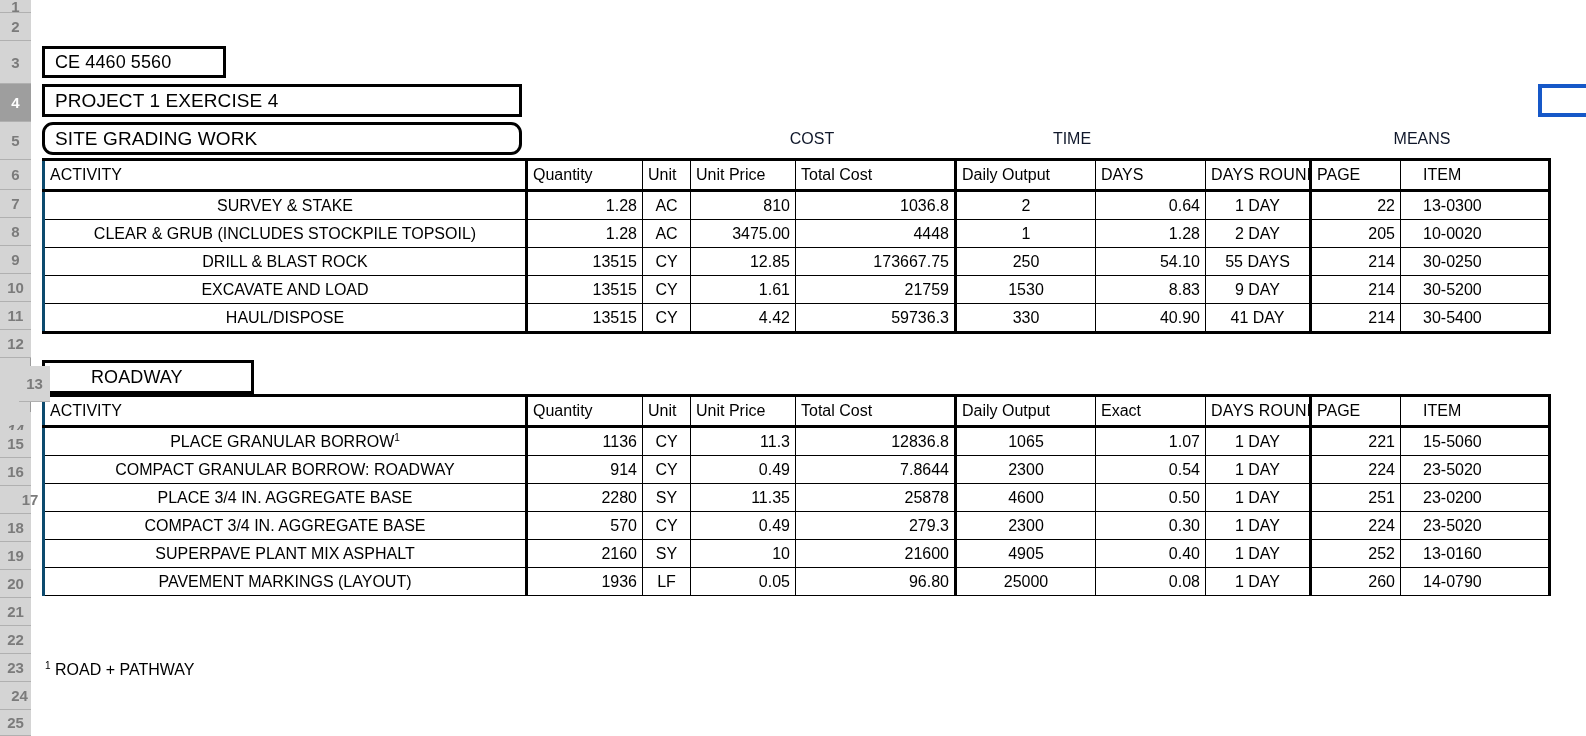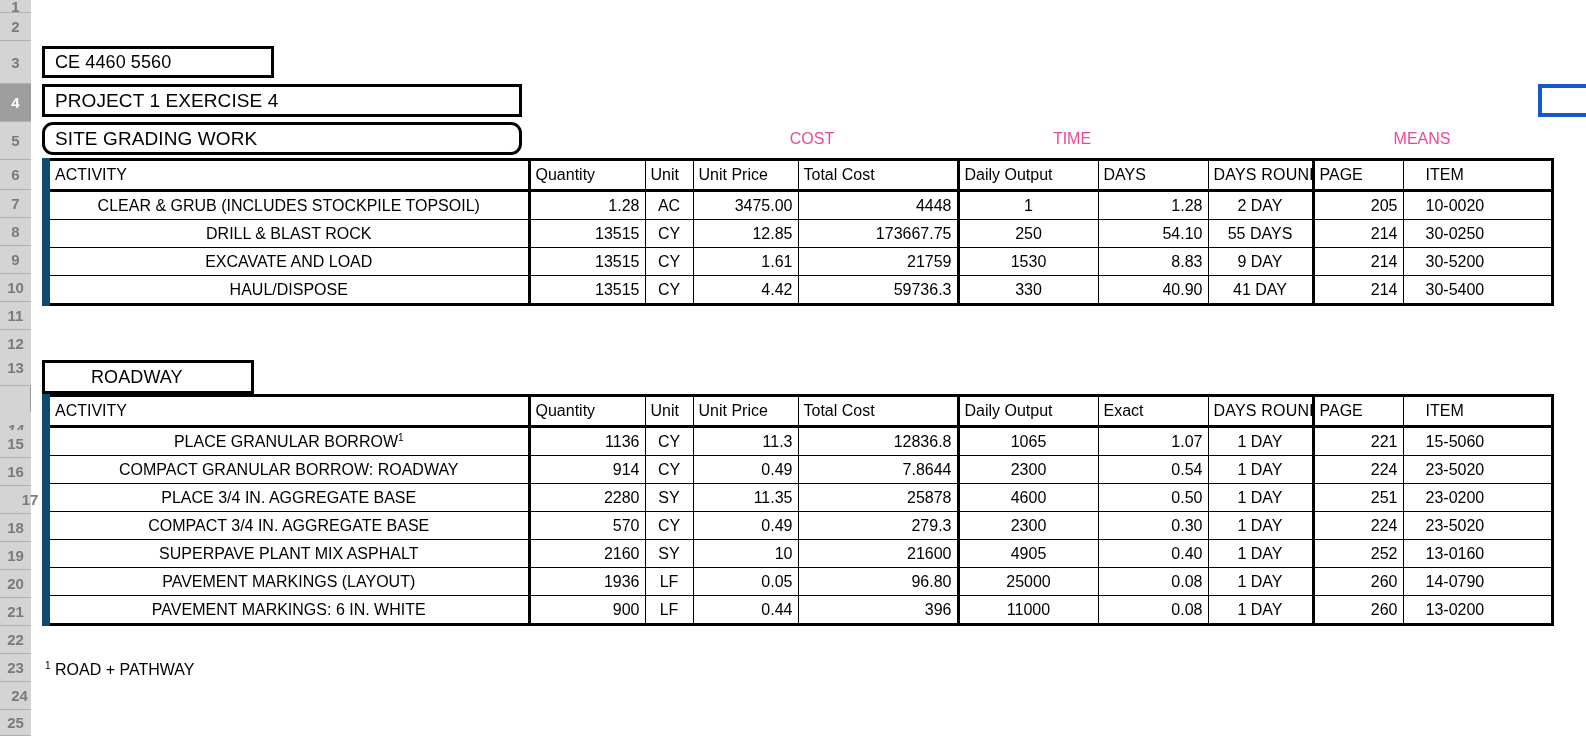--- a/index.html
+++ b/index.html
@@ -78,21 +78,21 @@
     letter-spacing: 0.1px;
   }
   .box.title-small { font-size: 18px; padding-left: 10px; }
   .box.title-big   { font-size: 19px; padding-left: 10px; }
   .box.section     { font-size: 18px; padding-left: 46px; text-align: center; }
 
   
   .group-lbl {
     position: absolute;
     font-size: 16px;
-    color: #ec4899;
+    color: #0f172a;
     text-align: center;
     line-height: 1;
     white-space: nowrap;
   }
 
   
   table.grid {
     position: absolute;
     border-collapse: collapse;
     table-layout: fixed;
@@ -113,21 +113,21 @@
   
   table.grid tr.hdr th {
     border-top: 3px solid #000;
     border-bottom: 3px solid #000;
     text-align: left;
     height: 28px;
   }
   
   table.grid tr.lastrow td { border-bottom: 3px solid #000; }
   
-  table.grid td.edgeL, table.grid th.edgeL { border-left: 8px solid #0c4a6e; }
+  table.grid td.edgeL, table.grid th.edgeL { border-left: 3px solid #0c4a6e; }
   table.grid td.edgeR, table.grid th.edgeR { border-right: 3px solid #000; padding-left: 22px; }
   
   table.grid td.sepL, table.grid th.sepL { border-left: 3px solid #000; }
 
   .ta-c { text-align: center; }
   .ta-r { text-align: right; }
   .ta-l { text-align: left; }
 
   .smallcaps {
     font-size: 12px;
@@ -173,38 +173,38 @@
       <div class="rowhdr" style="top: 41px; height: 43px;">3</div>
       <div class="rowhdr selected" style="top: 84px; height: 38px;">4</div>
       <div class="rowhdr" style="top: 122px; height: 38px;">5</div>
       <div class="rowhdr" style="top: 160px; height: 30px;">6</div>
       <div class="rowhdr" style="top: 190px; height: 28px;">7</div>
       <div class="rowhdr" style="top: 218px; height: 28px;">8</div>
       <div class="rowhdr" style="top: 246px; height: 28px;">9</div>
       <div class="rowhdr" style="top: 274px; height: 28px;">10</div>
       <div class="rowhdr" style="top: 302px; height: 28px;">11</div>
       <div class="rowhdr" style="top: 330px; height: 28px;">12</div>
-      <div class="rowhdr" style="top: 350px; height: 36px;">13</div>
+      <div class="rowhdr" style="top: 366px; height: 36px; margin-left: 19px;">13</div>
       <div class="rowhdr" style="top: 412px; height: 36px; font-style: italic;">14</div>
       <div class="rowhdr" style="top: 430px; height: 28px;">15</div>
       <div class="rowhdr" style="top: 458px; height: 28px;">16</div>
       <div class="rowhdr" style="top: 486px; height: 28px; padding-left: 29px;">17</div>
       <div class="rowhdr" style="top: 514px; height: 28px;">18</div>
       <div class="rowhdr" style="top: 542px; height: 28px;">19</div>
       <div class="rowhdr" style="top: 570px; height: 28px;">20</div>
       <div class="rowhdr" style="top: 598px; height: 28px;">21</div>
       <div class="rowhdr" style="top: 626px; height: 28px;">22</div>
       <div class="rowhdr" style="top: 654px; height: 28px;">23</div>
       <div class="rowhdr" style="top: 682px; height: 28px; padding-left: 8px;">24</div>
       <div class="rowhdr" style="top: 710px; height: 26px;">25</div>
     </div>
 
   <div id="canvas">
 
-    <div class="box title-small" style="left:11px; top:46px; width:232px; height:32px;">
+    <div class="box title-small" style="left:11px; top:46px; width:184px; height:32px;">
       <span>CE 4460 5560</span>
     </div>
 
     <div class="box title-big" style="left:11px; top:84px; width:480px; height:33px;">
       <span>PROJECT 1 EXERCISE 4</span>
     </div>
 
     <div class="box title-big" style="left:11px; top:122px; width:480px; height:33px;border-radius:11px;">
       <span>SITE GRADING WORK</span>
     </div>
@@ -241,20 +241,32 @@
           <th class="ta-c">Total Cost</th>
           <th class="sepL ta-c">Daily Output</th>
           <th class="ta-c">DAYS</th>
           <th class="ta-l smallcaps">DAYS ROUND</th>
           <th class="sepL ta-l">PAGE</th>
           <th class="edgeR ta-l">ITEM</th>
         </tr>
       </thead>
       <tbody>
           <tr>
+            <td class="edgeL ta-c">SURVEY &amp; STAKE</td>
+            <td class="sepL ta-r">1.28</td>
+            <td class="ta-c">AC</td>
+            <td class="ta-r">810</td>
+            <td class="ta-r">1036.8</td>
+            <td class="sepL ta-c">2</td>
+            <td class="ta-r">0.64</td>
+            <td class="ta-c">1 DAY</td>
+            <td class="sepL ta-r">22</td>
+            <td class="edgeR ta-l">13-0300</td>
+          </tr>
+          <tr>
             <td class="edgeL ta-c">CLEAR &amp; GRUB (INCLUDES STOCKPILE TOPSOIL)</td>
             <td class="sepL ta-r">1.28</td>
             <td class="ta-c">AC</td>
             <td class="ta-r">3475.00</td>
             <td class="ta-r">4448</td>
             <td class="sepL ta-c">1</td>
             <td class="ta-r">1.28</td>
             <td class="ta-c">2 DAY</td>
             <td class="sepL ta-r">205</td>
             <td class="edgeR ta-l">10-0020</td>
@@ -395,32 +407,20 @@
             <td class="sepL ta-r">1936</td>
             <td class="ta-c">LF</td>
             <td class="ta-r">0.05</td>
             <td class="ta-r">96.80</td>
             <td class="sepL ta-c">25000</td>
             <td class="ta-r">0.08</td>
             <td class="ta-c">1 DAY</td>
             <td class="sepL ta-r">260</td>
             <td class="edgeR ta-l">14-0790</td>
           </tr>
-          <tr class="lastrow">
-            <td class="edgeL ta-c">PAVEMENT MARKINGS: 6 IN. WHITE</td>
-            <td class="sepL ta-r">900</td>
-            <td class="ta-c">LF</td>
-            <td class="ta-r">0.44</td>
-            <td class="ta-r">396</td>
-            <td class="sepL ta-c">11000</td>
-            <td class="ta-r">0.08</td>
-            <td class="ta-c">1 DAY</td>
-            <td class="sepL ta-r">260</td>
-            <td class="edgeR ta-l">13-0200</td>
-          </tr>
         </tbody>
     </table>
 
     <div id="footnote" style="left:14px; top:661px;">
       <sup>1</sup><span> ROAD + PATHWAY</span>
     </div>
 
     <div id="cellsel" style="left:1507px; top:84px; width:60px; height:33px;"></div>
 
   </div>

